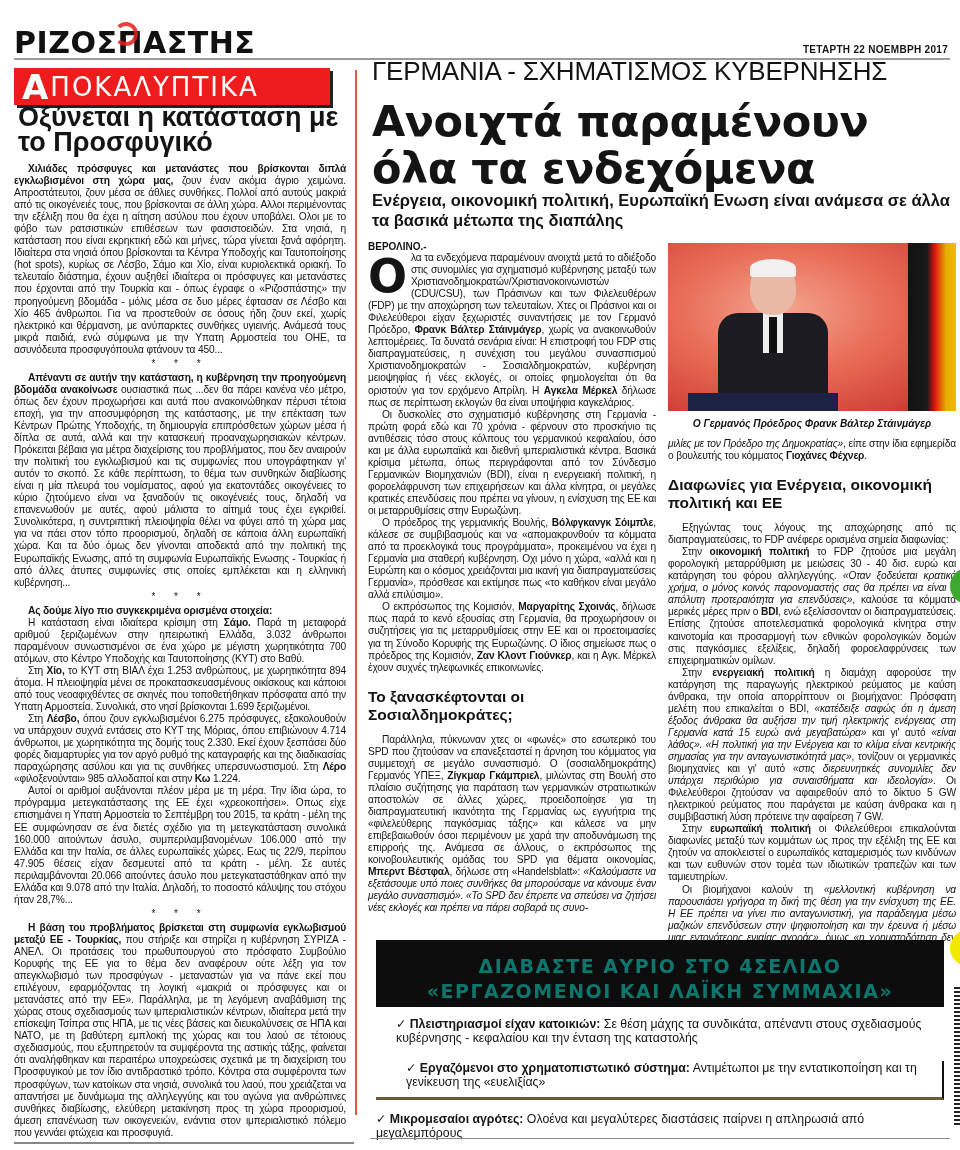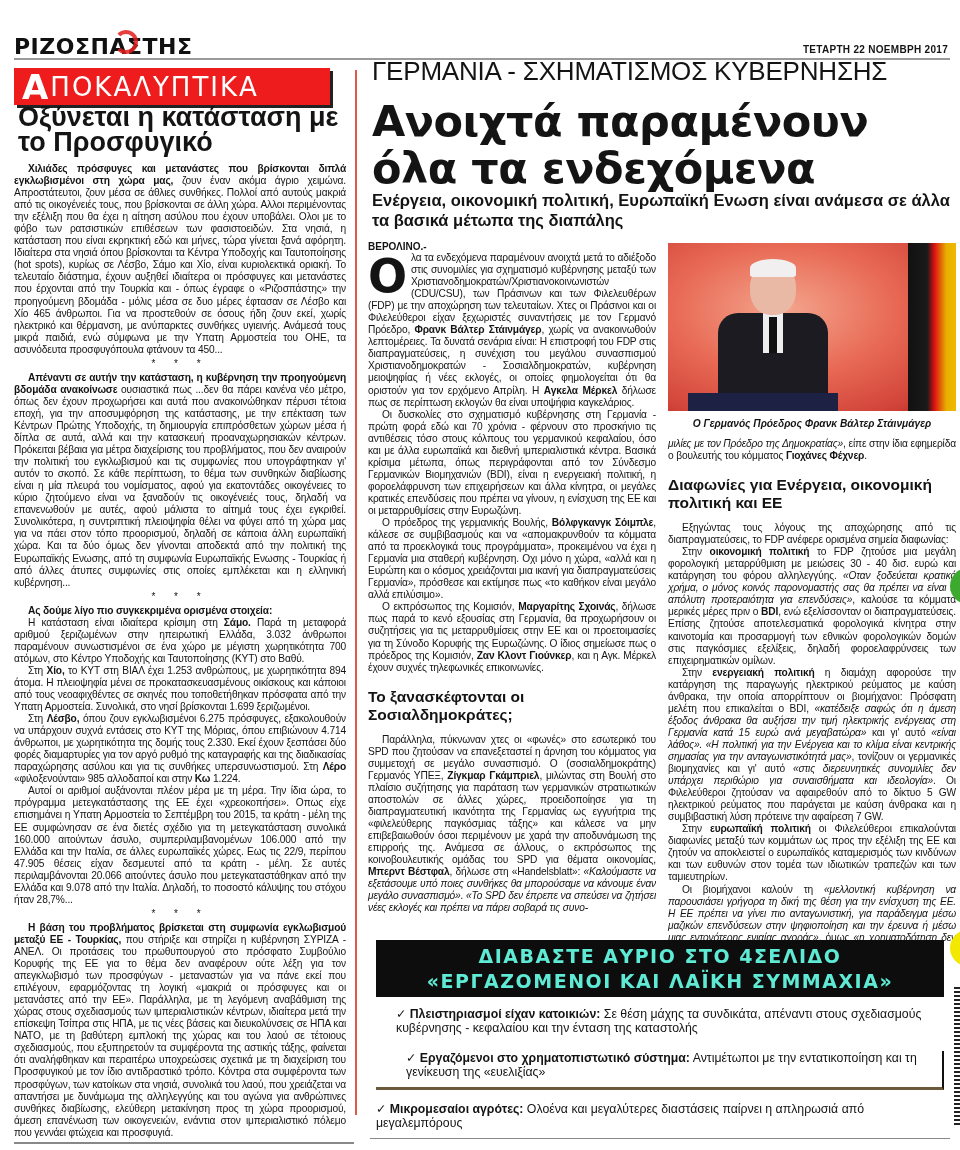--- a/index.html
+++ b/index.html
@@ -1,20 +1,20 @@
 <!DOCTYPE html>
 <html><head>
 <meta charset="utf-8">
 <style>
   * { box-sizing: border-box; margin: 0; padding: 0; }
   html, body { width: 960px; height: 1150px; background: #fff; overflow: hidden; }
   body { font-family: "Liberation Sans", sans-serif; color: #141414; position: relative; }
 
   .masthead { position: absolute; left: 14px; top: 22px; height: 36px; display: flex; align-items: flex-end; }
-  .logo { font-family: "DejaVu Sans", sans-serif; font-weight: 900; font-size: 22px; letter-spacing: 0.5px; color: #111; position: relative; line-height: 1; }
+  .logo { font-family: "DejaVu Sans", sans-serif; font-weight: 900; font-size: 30px; letter-spacing: 0.5px; color: #111; position: relative; line-height: 1; }
   .logo-emblem { position: absolute; left: 100px; top: -6px; width: 24px; height: 24px; border: 4px solid #e31d1d; border-radius: 50%; border-left-color: transparent; opacity: 0.85; }
   .top-rule { position: absolute; left: 14px; right: 10px; top: 58px; height: 2px; background: #9a9a9a; }
   .dateline { position: absolute; right: 12px; top: 44px; font-size: 10px; font-weight: 700; letter-spacing: 0.3px; }
 
   
   .left-col { position: absolute; left: 14px; top: 68px; width: 332px; }
   .section-tag { background: #ee1c1c; color: #fff; height: 37px; width: 316px; display: flex; align-items: center; padding-left: 8px; box-shadow: 3px 3px 0 #222; font-size: 26px; letter-spacing: 2px; font-family: "DejaVu Sans", sans-serif; }
   .section-tag .first { font-size: 34px; font-weight: 700; }
   .left-headline { margin-top: 0; font-family: Liberation Sans, sans-serif; font-weight: 900; font-size: 27px; line-height: 25px; padding-left: 4px; }
   .body { font-size: 10.2px; line-height: 12.05px; text-align: justify; letter-spacing: -0.15px; }
@@ -45,21 +45,21 @@
   .photo .podium { position: absolute; left: 20px; top: 150px; width: 150px; height: 18px; background: #1d2245; }
   .caption { position: absolute; left: 668px; top: 418px; width: 288px; text-align: center; font-style: italic; font-weight: 700; font-size: 10.2px; }
   .right-col { position: absolute; left: 668px; top: 438px; width: 288px; }
   .right-col .sub-h { margin-top: 14px; }
   .side-dot-green { position: absolute; right: -8px; top: 568px; width: 18px; height: 36px; border-radius: 18px 0 0 18px; background: #3da92f; }
   .side-dot-yellow { position: absolute; right: -8px; top: 930px; width: 18px; height: 36px; border-radius: 18px 0 0 18px; background: #f3e800; }
   .side-barcode { position: absolute; right: 0; top: 985px; width: 6px; height: 140px; background: repeating-linear-gradient(0deg, #222 0 2px, #fff 2px 4px); }
 
   
   .promo { position: absolute; left: 376px; top: 940px; width: 568px; }
-  .promo-banner { background: #0d0d0d; color: #5eead4; text-align: center; font-family: "DejaVu Sans", sans-serif; font-weight: 700; font-size: 19px; line-height: 25px; padding: 4px 0 3px; letter-spacing: 1.5px; }
+  .promo-banner { background: #0d0d0d; color: #0f766e; text-align: center; font-family: "DejaVu Sans", sans-serif; font-weight: 700; font-size: 19px; line-height: 25px; padding: 14px 0 3px; letter-spacing: 1.5px; }
   .promo-item { font-size: 12.3px; line-height: 14px; margin-top: 10px; padding-left: 20px; }
   .promo-item b { font-weight: 700; }
   .promo-item.boxed { border-right: 2px solid #111; border-bottom: 3px solid #6b5a3a; padding-bottom: 8px; padding-left: 30px; margin-left: 0; }
   .promo-item.plain { padding-left: 0; }
   .bottom-rule-right { position: absolute; left: 370px; width: 580px; top: 1138px; height: 1px; background: #888; }
 </style>
 </head>
 <body>
 
 <div class="masthead">

